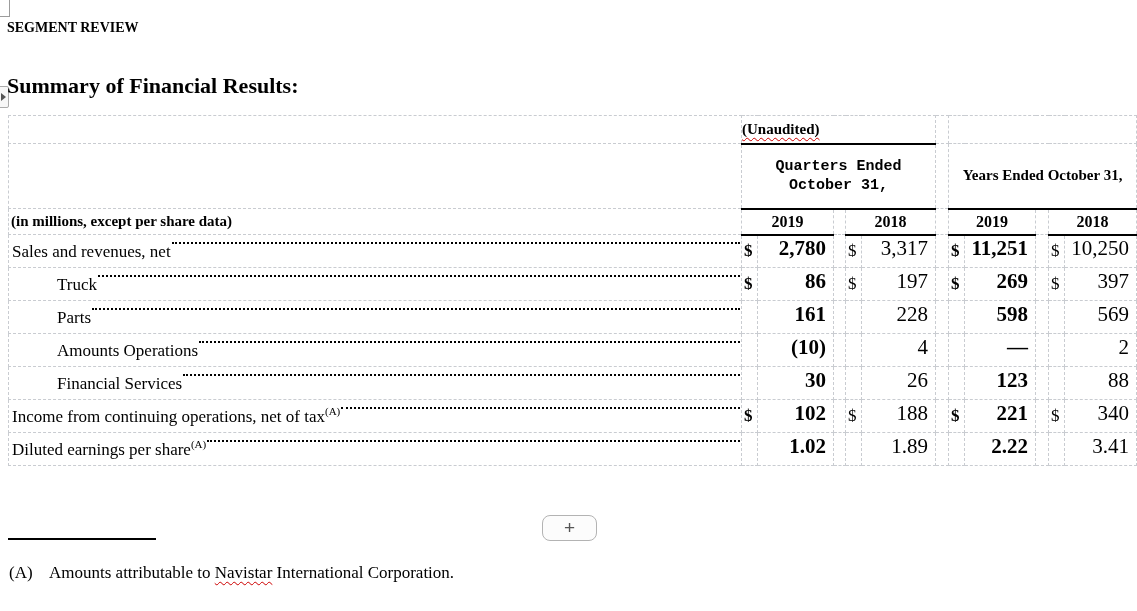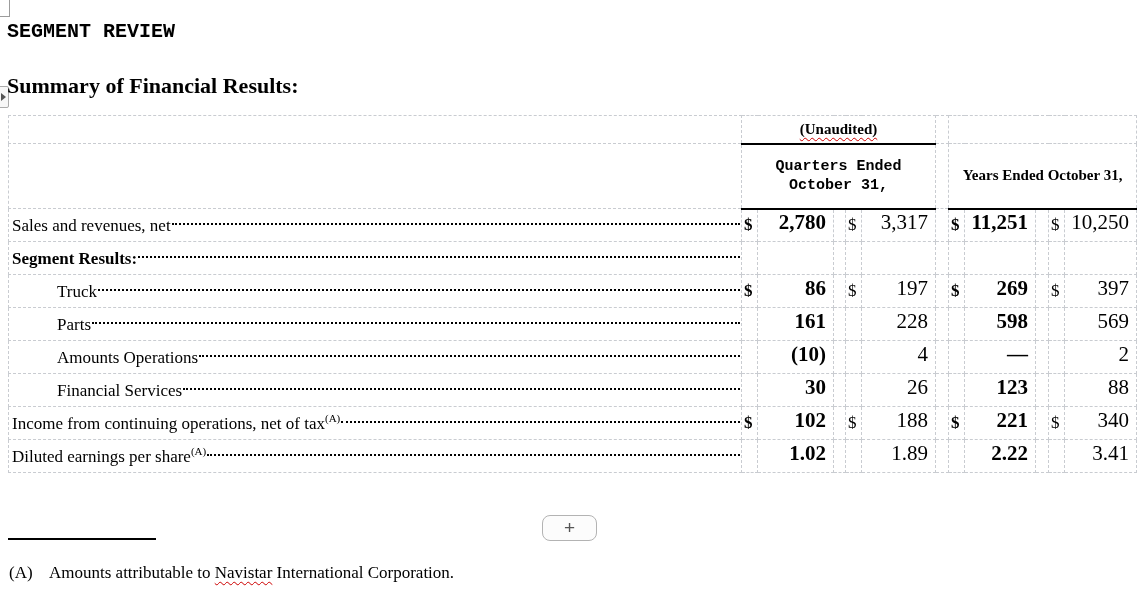--- a/index.html
+++ b/index.html
@@ -12,43 +12,43 @@
 
   
   .corner-box { position:absolute; left:0; top:0; width:10px; height:17px;
     background:#fff; border-right:1px solid #9c9c9c; border-bottom:1px solid #9c9c9c; }
   .scroll-nub { position:absolute; left:-7px; top:86px; width:16px; height:22px;
     background:#f7f7f7; border:1px solid #ababab; border-radius:2px;
     display:flex; align-items:center; justify-content:flex-end; }
   .scroll-nub .tri { width:0; height:0; border-left:5px solid #555;
     border-top:4px solid transparent; border-bottom:4px solid transparent; margin-right:2px; }
 
-  .doc-title { position:absolute; left:7px; top:20px; font-size:20px; font-weight:bold;font-family:Liberation Mono, monospace; }
+  .doc-title { position:absolute; left:7px; top:20px; font-size:14px; font-weight:bold; }
   .doc-subtitle { position:absolute; left:7px; top:61px; font-size:22px; font-weight:bold;margin-top:12px; }
 
   table.fin { position:absolute; left:8px; top:115px; width:1128px;
     border-collapse:collapse; table-layout:fixed; }
   td { border:1px dashed #c9ccd1; padding:0; overflow:hidden; }
 
   tr.r-unaud  { height:28px; }
   tr.r-groups { height:52px; }
   tr.r-years  { height:26px; }
   tr.datarow  { height:33px; }
 
   .blackline { border-bottom:2px solid #000 !important; }
 
   .grp { text-align:center; font-weight:bold; font-size:15px; vertical-align:middle; line-height:1.3; }
   .grp-q { padding:12px 30px;font-family:Liberation Mono, monospace; }
   .grp-y { padding:0 8px; }
-  .unaud { text-align:center; font-weight:bold; font-size:15px; vertical-align:middle; }
+  .unaud { font-weight:bold; font-size:15px; vertical-align:middle; }
   .yr { text-align:center; font-weight:bold; font-size:16px; vertical-align:middle; }
   .inmillions { font-weight:bold; font-size:15px; vertical-align:bottom; padding:0 0 4px 2px; }
 
   .lbl-cell { vertical-align:bottom; padding:0 0 5px 3px; font-size:17px; }
-  .lblwrap { display:flex; align-items:center; width:100%; }
+  .lblwrap { display:flex; align-items:flex-start; width:100%; }
   .lbltext { white-space:nowrap; }
   .boldlbl .lbltext { font-weight:bold; }
   .indent .lbltext { padding-left:45px; }
   .leader { flex:1 1 auto; min-width:0; border-bottom:2px dotted #000;
     margin:0 1px 4px 1px; }
   sup { font-size:11px; vertical-align:super; line-height:0; }
 
   .d { text-align:left; vertical-align:bottom; padding:0 0 6px 2px; font-size:17px; }
   .v { text-align:right; vertical-align:bottom; padding:0 7px 6px 0; font-size:21px; }
   .b { font-weight:bold; }
@@ -102,20 +102,30 @@
     <td colspan="5"></td>
   </tr>
 
   <tr class="r-groups">
     <td class="lbl-cell"></td>
     <td colspan="5" class="grp grp-q blackline">Quarters Ended October 31,</td>
     <td></td>
     <td colspan="5" class="grp grp-y blackline">Years Ended October 31,</td>
   </tr>
 
+  <tr class="r-years">
+    <td class="inmillions">(in millions, except per share data)</td>
+    <td colspan="2" class="yr blackline">2019</td>
+    <td></td>
+    <td colspan="2" class="yr blackline">2018</td>
+    <td></td>
+    <td colspan="2" class="yr blackline">2019</td>
+    <td></td>
+    <td colspan="2" class="yr blackline">2018</td>
+  </tr>
 
   <tr class="datarow">
     <td class="lbl-cell">
       <div class="lblwrap">
             <span class="lbltext"><span>Sales and revenues, net</span><sup></sup></span>
             <span class="leader"></span>
           </div>
     </td>
     <td class="d b">$</td>
     <td class="v b">2,780</td>
@@ -123,39 +133,20 @@
     <td class="d">$</td>
     <td class="v">3,317</td>
     <td></td>
     <td class="d b">$</td>
     <td class="v b">11,251</td>
     <td></td>
     <td class="d">$</td>
     <td class="v">10,250</td>
   </tr>
 
-  <tr class="datarow">
-    <td class="lbl-cell boldlbl">
-      <div class="lblwrap">
-            <span class="lbltext"><span>Segment Results:</span><sup></sup></span>
-            <span class="leader"></span>
-          </div>
-    </td>
-    <td class="d b"></td>
-    <td class="v b"></td>
-    <td></td>
-    <td class="d"></td>
-    <td class="v"></td>
-    <td></td>
-    <td class="d b"></td>
-    <td class="v b"></td>
-    <td></td>
-    <td class="d"></td>
-    <td class="v"></td>
-  </tr>
 
   <tr class="datarow">
     <td class="lbl-cell indent">
       <div class="lblwrap">
             <span class="lbltext"><span>Truck</span><sup></sup></span>
             <span class="leader"></span>
           </div>
     </td>
     <td class="d b">$</td>
     <td class="v b">86</td>

